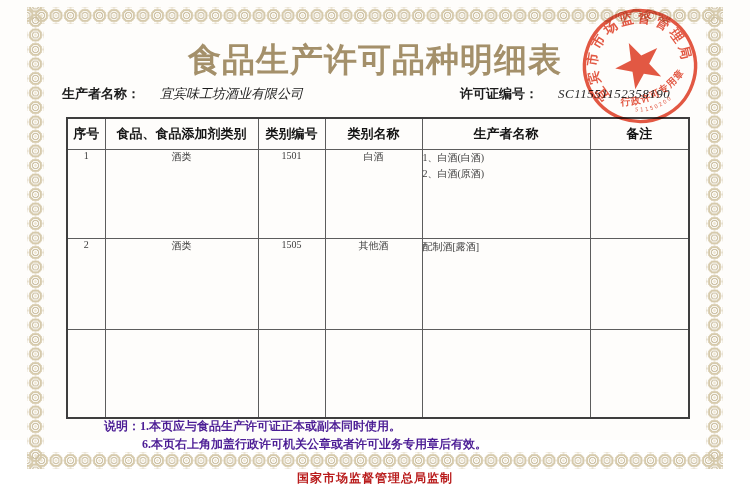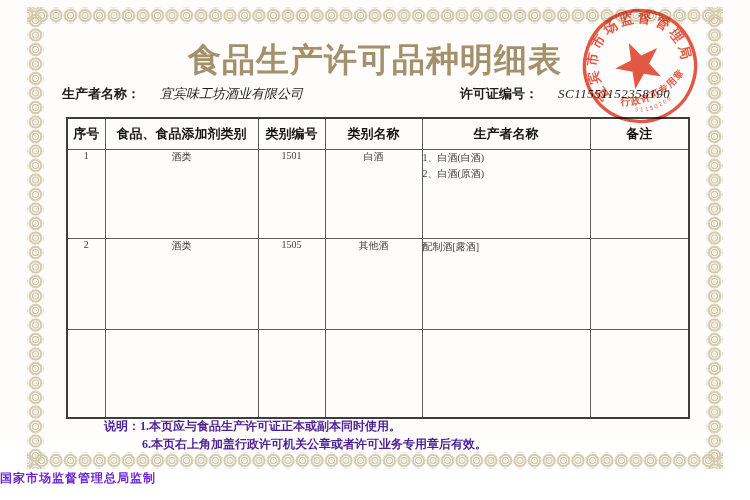--- a/index.html
+++ b/index.html
@@ -34,22 +34,22 @@
   table.detail td{vertical-align:top;font-size:10px;color:#3d3d3d;}
   td.c{text-align:center;padding-top:15px;}
   td.detail-cell{text-align:left;padding:9px 4px 0 5px;line-height:16px;}
   tr.r1 td{height:88px;}
   tr.r2 td{height:90px;}
   tr.r3 td{height:87px;}
 
   .notes{position:absolute;left:64px;top:417px;font-size:12px;font-weight:bold;color:#4c1d95;line-height:18px;margin-left:40px;}
   .note-line2{padding-left:38px;}
 
-  .footer{position:absolute;left:0;top:470px;width:750px;text-align:left;
-    font-size:12px;font-weight:bold;color:#6d28d9;letter-spacing:1px;}
+  .footer{position:absolute;left:0;top:470px;width:750px;text-align:center;
+    font-size:12px;font-weight:bold;color:#b91c1c;letter-spacing:1px;}
 
   .stamp{position:absolute;left:576px;top:2px;width:128px;height:128px;
     mix-blend-mode:multiply;opacity:.87;}
 </style>
 </head>
 <body>
 
 <div class="page">
 
   <div class="lace lace-top"></div>

